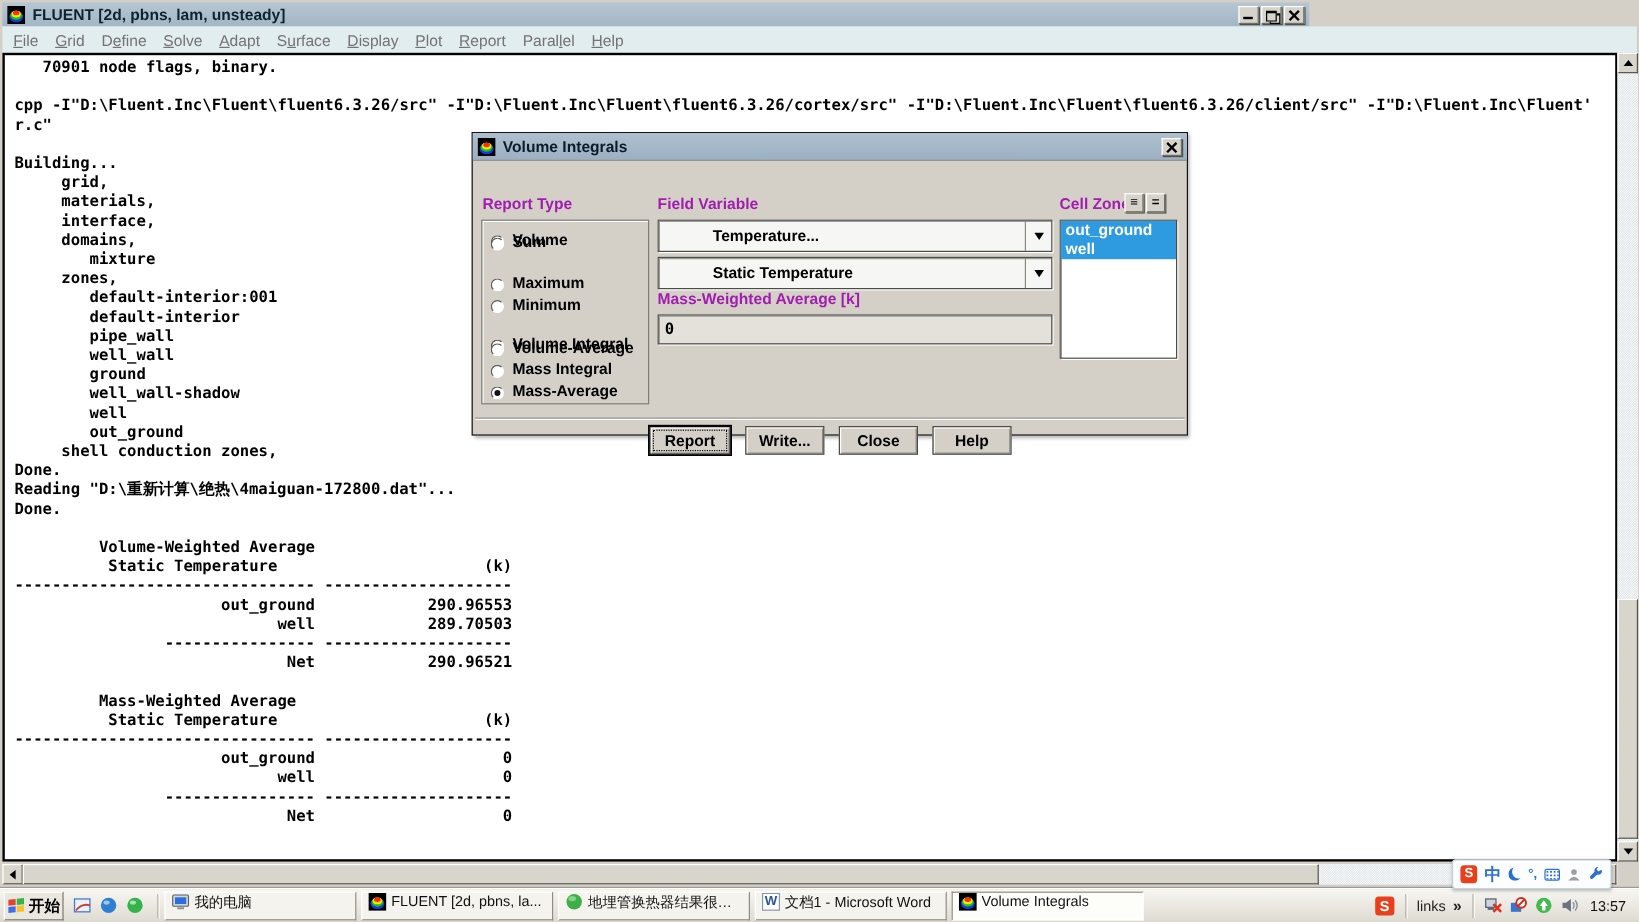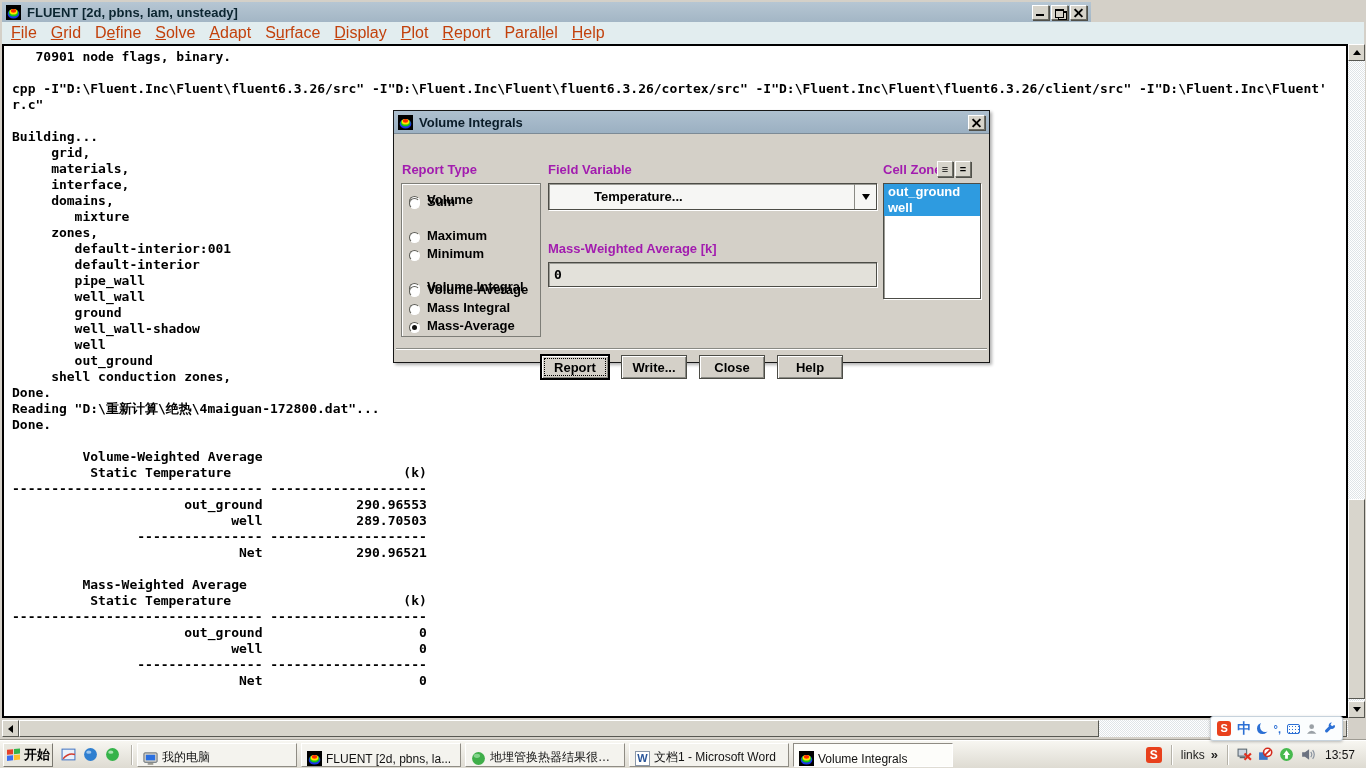--- a/index.html
+++ b/index.html
@@ -18,21 +18,21 @@
             position:relative; }
   .glyph-min::after { content:""; position:absolute; left:3px; bottom:3px; width:8px; height:2px; background:#000; }
   .glyph-restore::after { content:""; position:absolute; left:3px; top:3px; width:7px; height:6px; border:1px solid #000; border-top-width:2px; background:#D6D3CA; }
   .glyph-restore::before { content:""; position:absolute; left:6px; top:5px; width:7px; height:6px; border:1px solid #000; border-top-width:2px; background:#D6D3CA; }
   .glyph-x::before, .glyph-x::after { content:""; position:absolute; left:2px; top:6px; width:11px; height:2px; background:#000; }
   .glyph-x::before { transform:rotate(45deg); }
   .glyph-x::after  { transform:rotate(-45deg); }
 
   .menubar { position:absolute; left:2px; top:22px; width:1362px; height:22px;
              background:#E2EDEF; display:flex; align-items:center; padding-left:4px; }
-  .menu-item { font-size:16px; color:#c2410c; padding:2px 9px 2px 5px; cursor:default; white-space:nowrap; }
+  .menu-item { font-size:13px; color:#737373; padding:2px 9px 2px 5px; cursor:default; white-space:nowrap; }
   .menu-item u { text-decoration:underline; }
 
   
   .console { position:absolute; left:2px; top:44px; width:1346px; height:674px;
              background:#fff; border:2px solid #000; overflow:hidden; }
   .console pre { font-family:"DejaVu Sans Mono", monospace; font-weight:bold;
                  font-size:13px; line-height:16px; color:#000; padding:3px 0 0 8px;
                  white-space:pre; }
 
   
@@ -111,21 +111,21 @@
   
   .taskbar { position:absolute; left:0; top:740px; width:1366px; height:28px;
              background:linear-gradient(#F7F6F1,#DEDBD2); border-top:1px solid #fff;
              box-shadow:0 -1px 0 #9e9b93; display:flex; align-items:center; padding:0 3px; z-index:10; }
   .startbtn { width:50px; height:24px; background:#E9E7DE; border:1px solid;
               border-color:#fff #7a7870 #7a7870 #fff; display:flex; align-items:center;
               justify-content:center; gap:3px; font-weight:bold; font-size:13px; flex:none; }
   .quick { display:flex; align-items:center; gap:7px; padding:0 8px; flex:none; }
   .tb-divider { width:1px; height:20px; background:#b5b2a9; box-shadow:1px 0 0 #fff; margin:0 3px; flex:none; }
   .taskbtn { width:160px; height:24px; margin:0 2px; background:#F4F3EE; border:1px solid;
-             border-color:#fff #8f8c84 #8f8c84 #fff; display:flex; align-items:flex-end; gap:4px;
+             border-color:#fff #8f8c84 #8f8c84 #fff; display:flex; align-items:flex-start; gap:4px;
              padding:0 5px; font-size:12px; color:#111; overflow:hidden; white-space:nowrap; flex:none; }
   .taskbtn span.lbl { overflow:hidden; text-overflow:ellipsis; }
   .taskbtn.active { background:#FDFDFA; border-color:#8f8c84 #fff #fff #8f8c84; }
   .tray { margin-left:auto; display:flex; align-items:center; gap:6px; padding-right:4px; }
   .sogou-s { width:16px; height:16px; background:#E8401C; color:#fff; border-radius:3px;
              font-weight:bold; font-size:12px; text-align:center; line-height:16px; }
   .links { font-size:12px; color:#222; }
   .chev { font-size:13px; font-weight:bold; color:#222; }
   .clock { font-size:12px; color:#111; padding:0 4px; }
   .trayicon { width:15px; height:15px; display:inline-flex; }
@@ -299,20 +299,26 @@
       </div>
 
       <span class="dlg-label" style="left:154px; top:28px;">Field Variable</span>
 
       <div class="combo" style="top:49px;">
         <span class="val">Temperature...</span>
         <span class="drop">
             <span class="arr"></span>
           </span>
       </div>
+      <div class="combo" style="top:80px;">
+        <span class="val">Static Temperature</span>
+        <span class="drop">
+            <span class="arr"></span>
+          </span>
+      </div>
 
       <span class="dlg-label" style="left:154px; top:107px;">Mass-Weighted Average [k]</span>
       <div class="resultfield">0</div>
 
       <span class="dlg-label" style="left:489px; top:28px;">Cell Zones</span>
       <span class="minibtn" style="left:543px; top:27px;">≡</span>
       <span class="minibtn" style="left:561px; top:27px;">=</span>
 
       <div class="listbox">
         <div class="list-item">out_ground</div>

